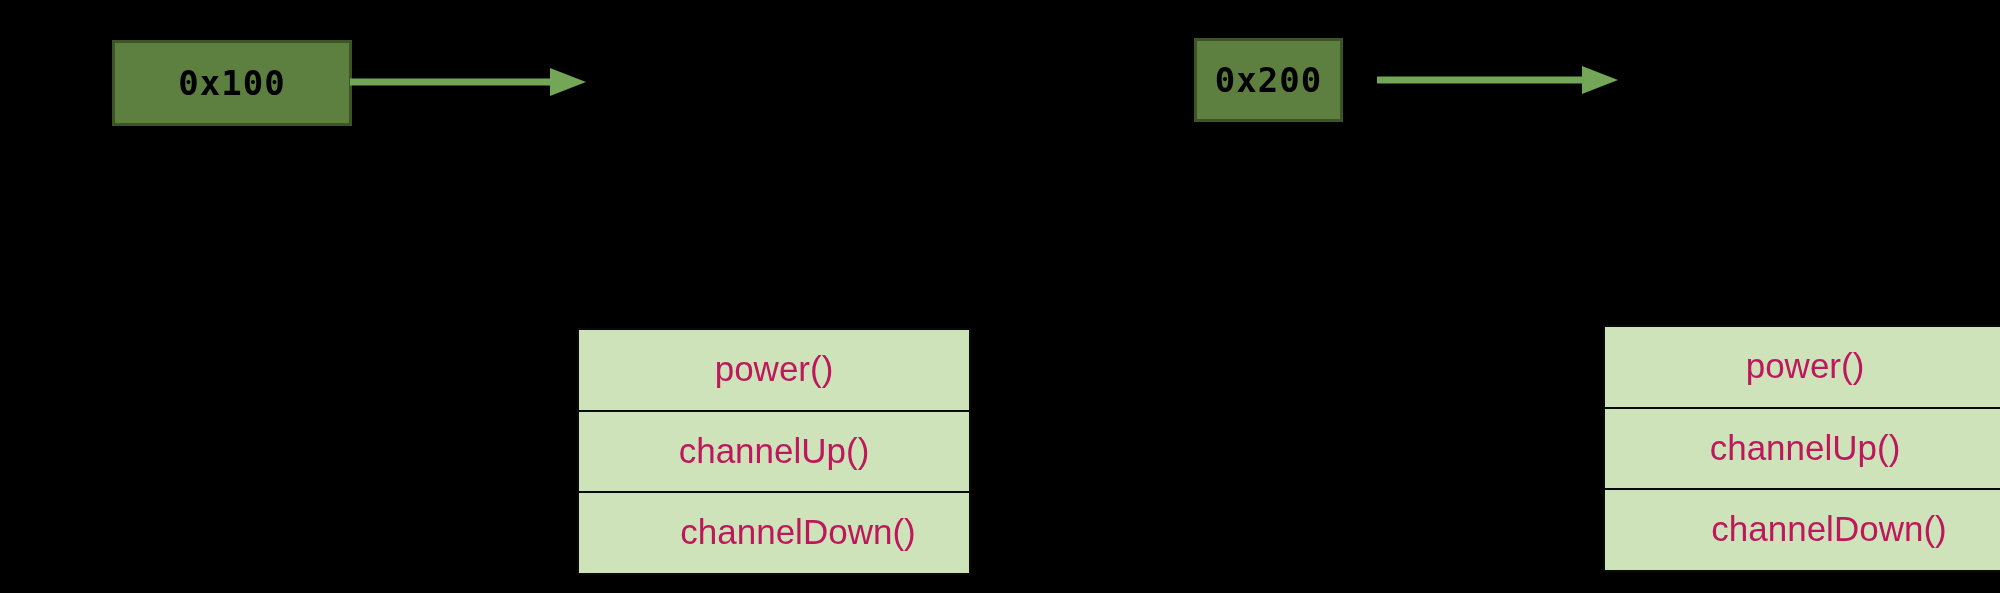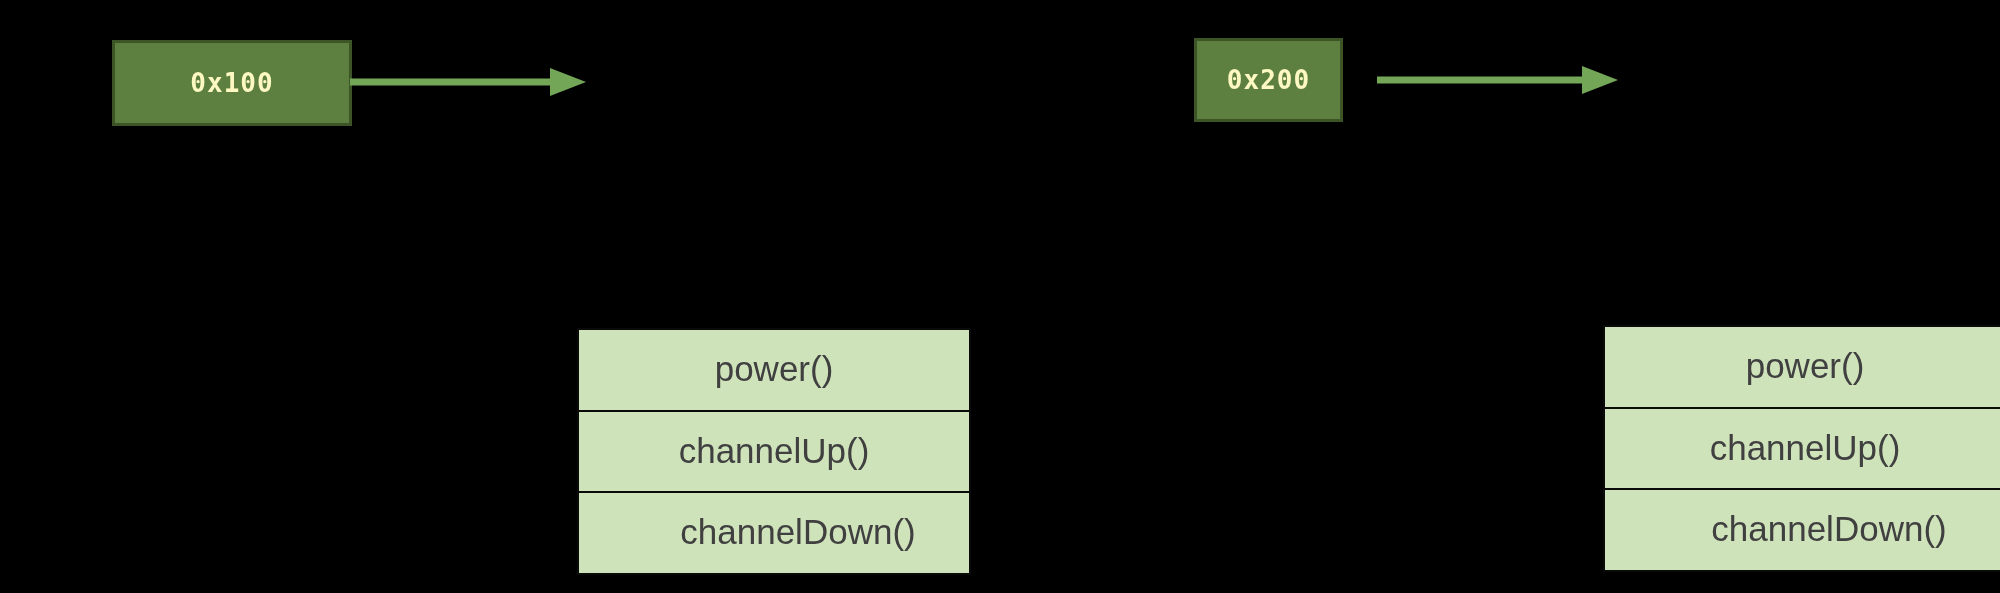--- a/index.html
+++ b/index.html
@@ -25,23 +25,23 @@
 
   
   .ref-box {
     position: absolute;
     box-sizing: border-box;
     background: #5d8040;
     border: 3px solid #3d5426;
     display: flex;
     align-items: center;
     justify-content: center;
-    color: #fef9c3;
+    color: #000000;
     font-family: "DejaVu Sans Mono", "Liberation Mono", monospace;
-    font-size: 26px;
+    font-size: 34px;
     font-weight: bold;
     letter-spacing: 1px;
   }
 
   #ref-box-1 { left: 112px; top: 40px; width: 240px; height: 86px; }
   #ref-box-2 { left: 1194px; top: 38px; width: 149px; height: 84px; }
 
   
   .arrow-svg {
     position: absolute;
@@ -62,21 +62,21 @@
   #method-table-1 { left: 577px; top: 328px; width: 394px; height: 247px; }
   #method-table-2 { left: 1603px; top: 325px; width: 404px; height: 247px; }
 
   .method-row {
     box-sizing: border-box;
     flex: 1 1 0;
     background: #cfe3bb;
     display: flex;
     align-items: center;
     justify-content: center;
-    color: #404040;
+    color: #be185d;
     font-size: 35px;
     font-family: "Liberation Sans", sans-serif;
     border-bottom: 2px solid #0a0a0a;
     padding-bottom: 2px;
   }
   .method-row:last-child { border-bottom: none; margin-left: 48px; }
 </style>
 </head>
 <body>
 

